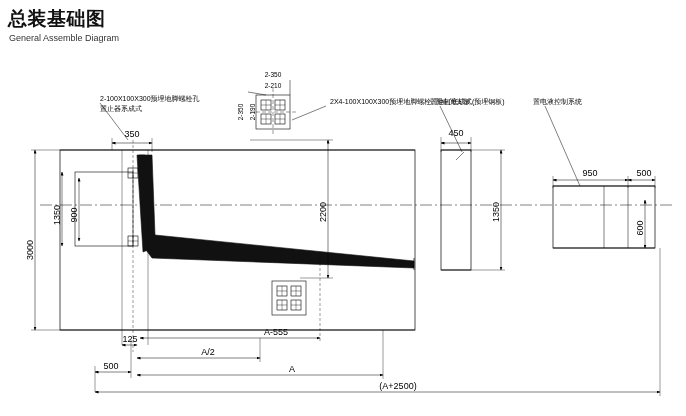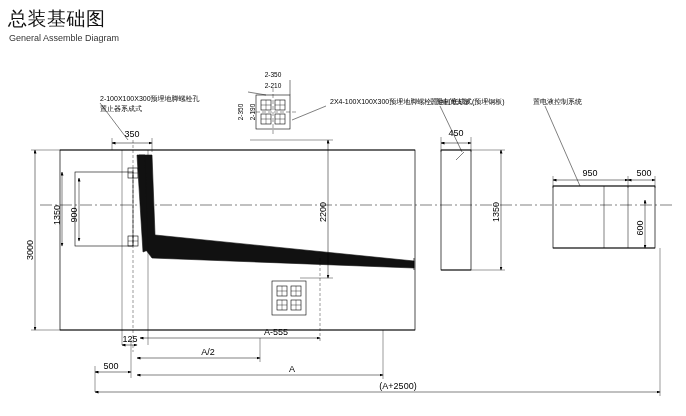--- a/index.html
+++ b/index.html
@@ -13,21 +13,21 @@
     height: 416px;
     background: #ffffff;
     font-family: "Liberation Sans", sans-serif;
     overflow: hidden;
   }
   #title {
     position: absolute;
     left: 8px;
     top: 6px;
     font-size: 19px;
-    font-weight: normal;
+    font-weight: bold;
     color: #111111;
     letter-spacing: 0.5px;
   }
   #subtitle {
     position: absolute;
     left: 9px;
     top: 33px;
     font-size: 9px;
     color: #333333;
   }

